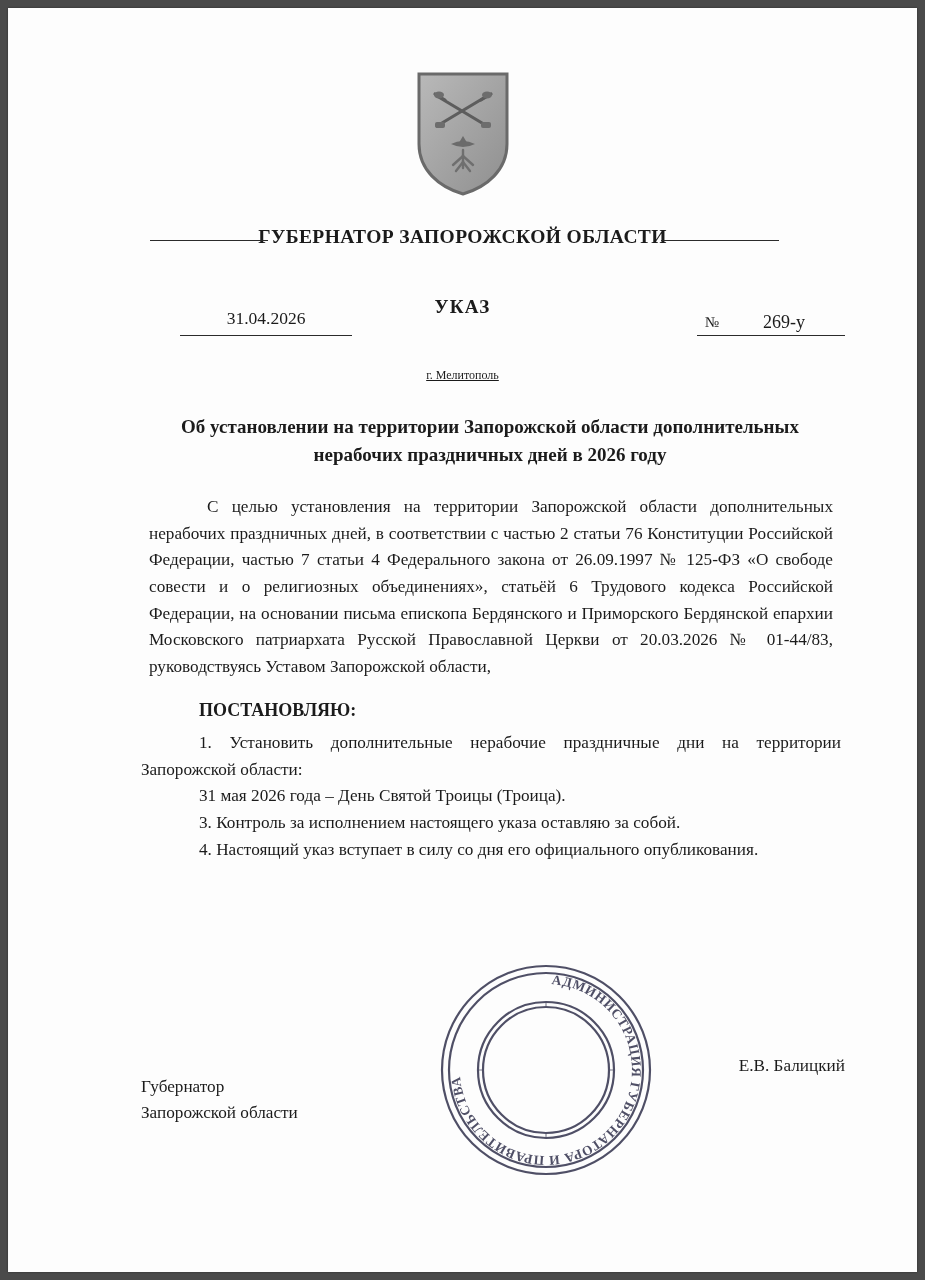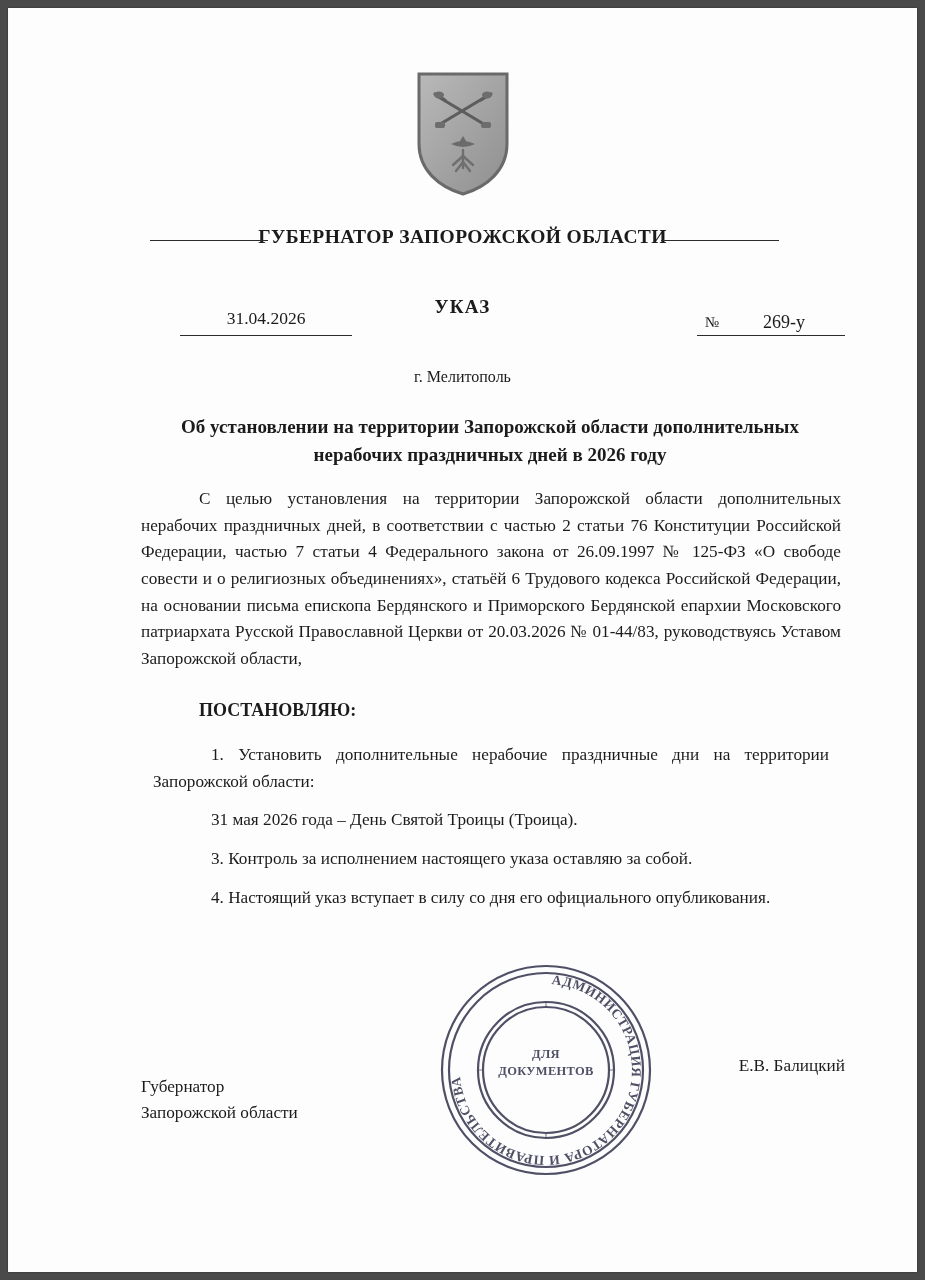--- a/index.html
+++ b/index.html
@@ -119,21 +119,22 @@
     width: 148px;
     border-top: 1.4px solid #2b2b2b;
   }
 
   .city {
     position: absolute;
     left: 0;
     right: 0;
     top: 360px;
     text-align: center;
-    font-size: 16px;
+    font-size: 12px;
+    text-decoration: underline;
   }
 
   
   .subject {
     position: absolute;
     left: 132px;
     width: 700px;
     top: 405px;
     text-align: center;
     font-size: 19px;
@@ -145,21 +146,21 @@
   .body-block {
     position: absolute;
     left: 133px;
     width: 700px;
     top: 478px;
     font-size: 17.2px;
     line-height: 1.55;
     text-align: justify;
   }
   .body-block p {
-    margin: 0;
+    margin: 8px;
     text-indent: 58px;
     text-align: justify;
   }
 
   .resolve {
     position: absolute;
     left: 133px;
     width: 700px;
     top: 692px;
     font-size: 18px;
@@ -169,21 +170,21 @@
   .list-block {
     position: absolute;
     left: 133px;
     width: 700px;
     top: 722px;
     font-size: 17.2px;
     line-height: 1.55;
     text-align: justify;
   }
   .list-block p {
-    margin: 12px;
+    margin: 0;
     text-indent: 58px;
     text-align: justify;
   }
   .list-block p.holiday {
     text-align: left;
     text-indent: 58px;
   }
 
   
   .sign-left {
@@ -316,20 +317,16 @@
         <g stroke="#2a2a46" stroke-width="1.1" opacity="0.75">
           <path d="M110 47 L110 42 M110 178 L110 173 M47 110 L42 110 M178 110 L173 110"></path>
         </g>
         <defs>
           <path id="stampArc" d="M 110,110 m -86,0 a 86,86 0 1,1 172,0 a 86,86 0 1,1 -172,0"></path>
         </defs>
         <text font-family="&quot;Liberation Serif&quot;, serif" font-size="13.5" font-weight="bold" fill="#2a2a46" letter-spacing="0.6">
           <textPath href="#stampArc" startOffset="26%">АДМИНИСТРАЦИЯ ГУБЕРНАТОРА И ПРАВИТЕЛЬСТВА ЗАПОРОЖСКОЙ ОБЛАСТИ</textPath>
         </text>
       </svg>
-      <div class="stamp-center">
-        <div>ДЛЯ</div>
-        <div>ДОКУМЕНТОВ</div>
-      </div>
     </div>
 
   </div>
 </div>
 
 </body></html>

